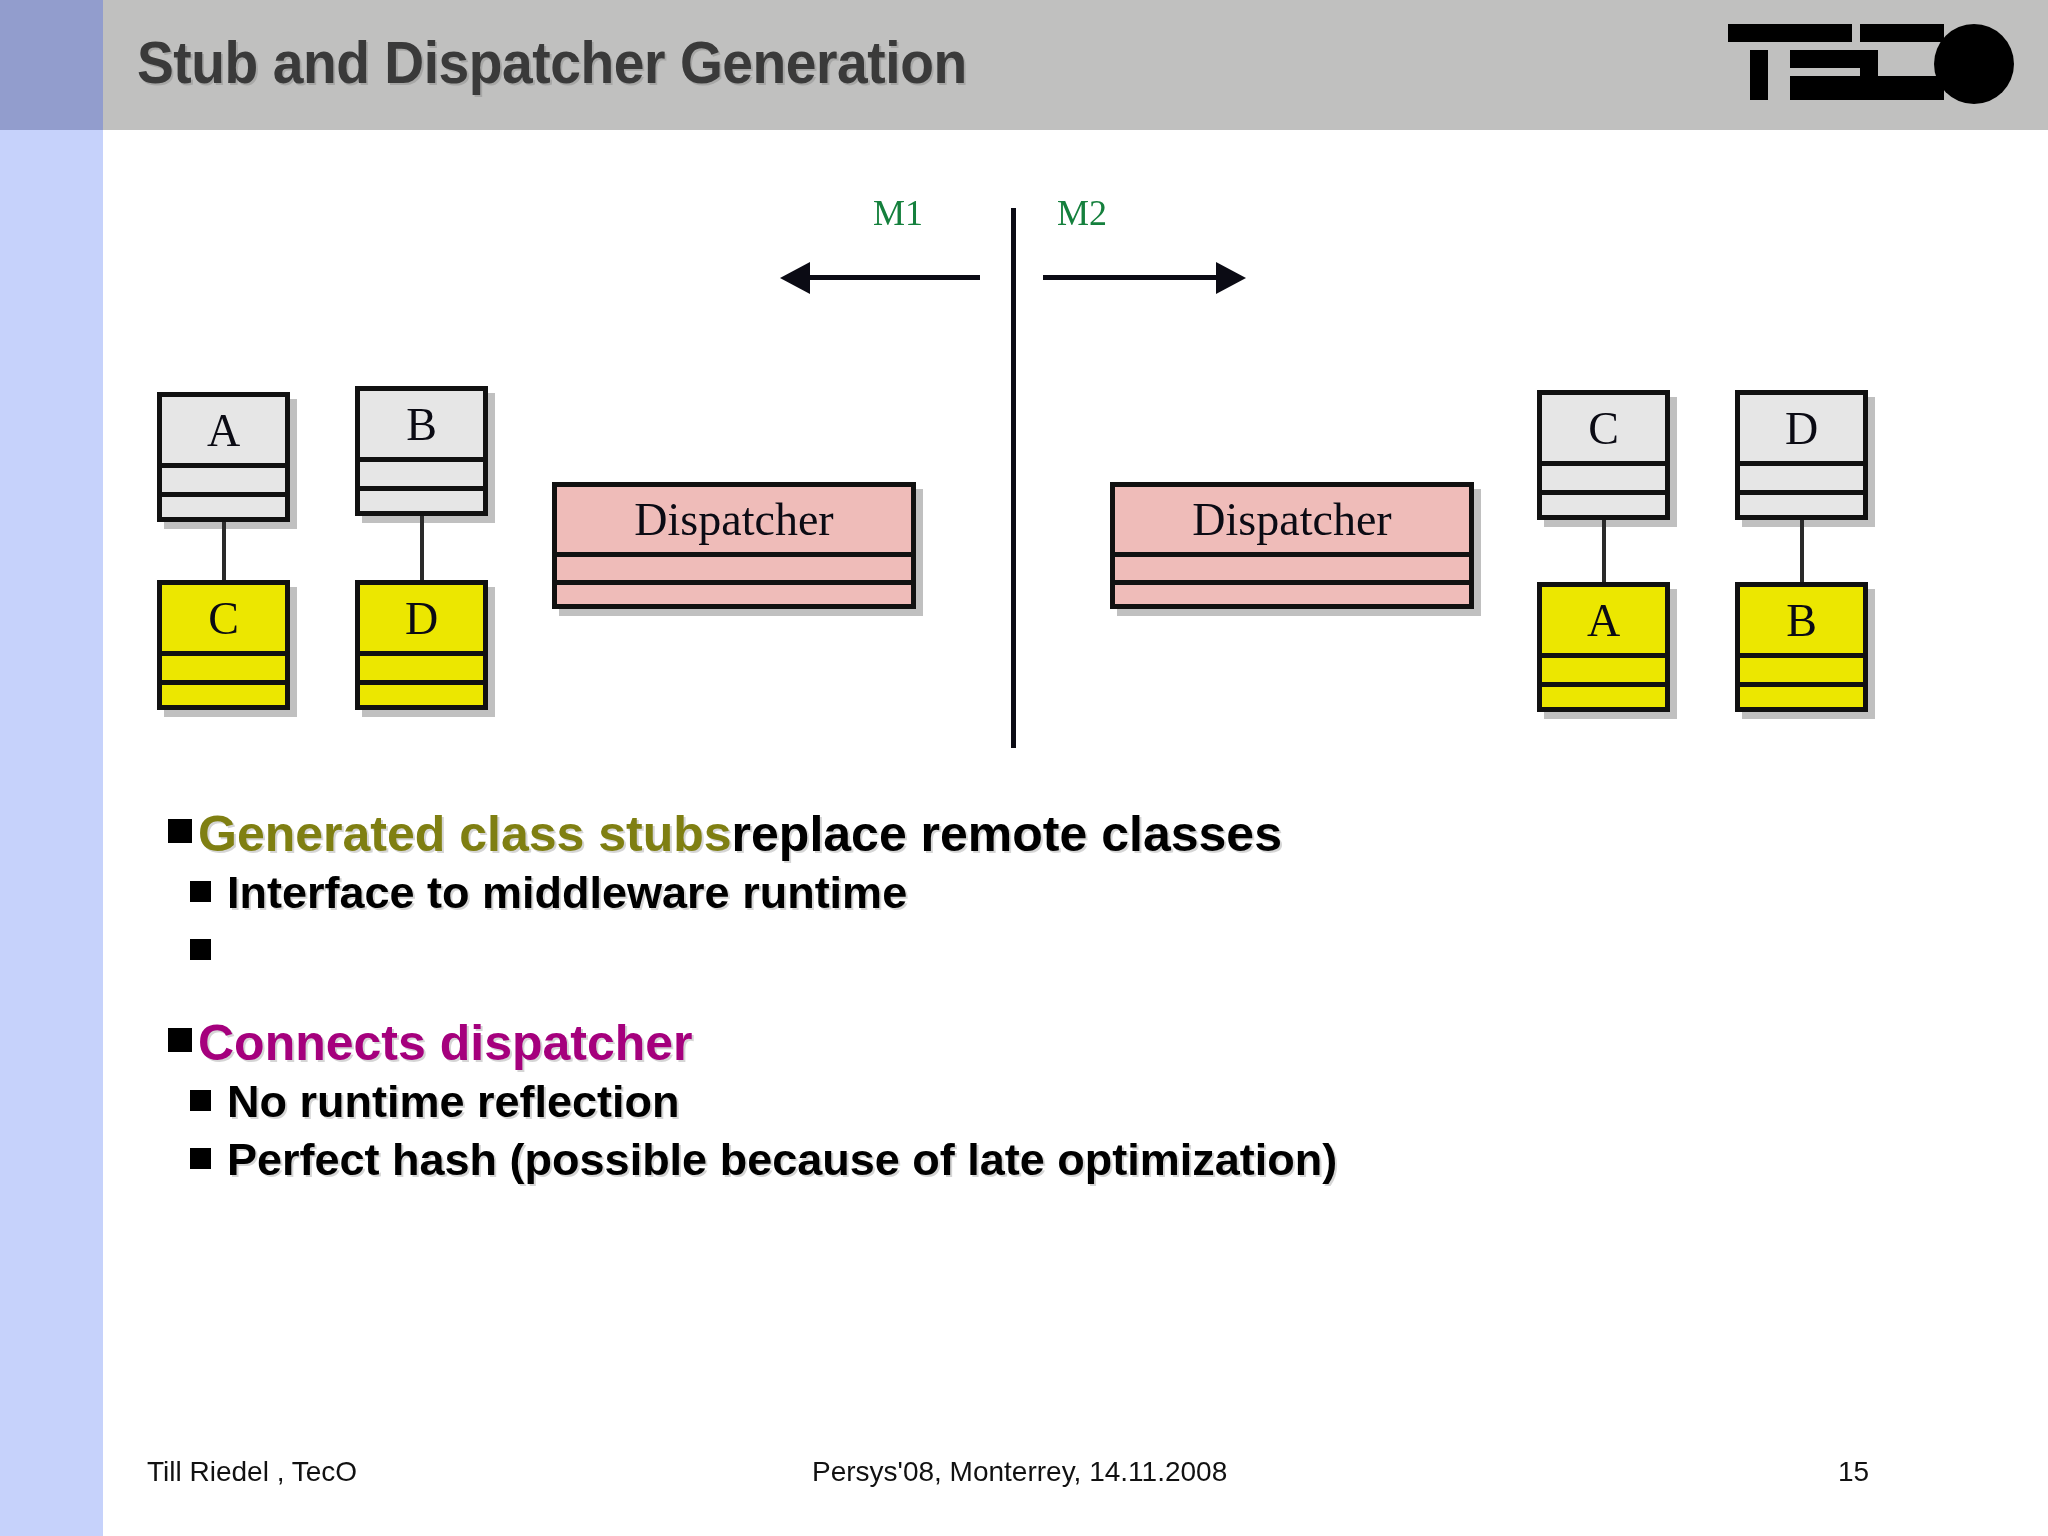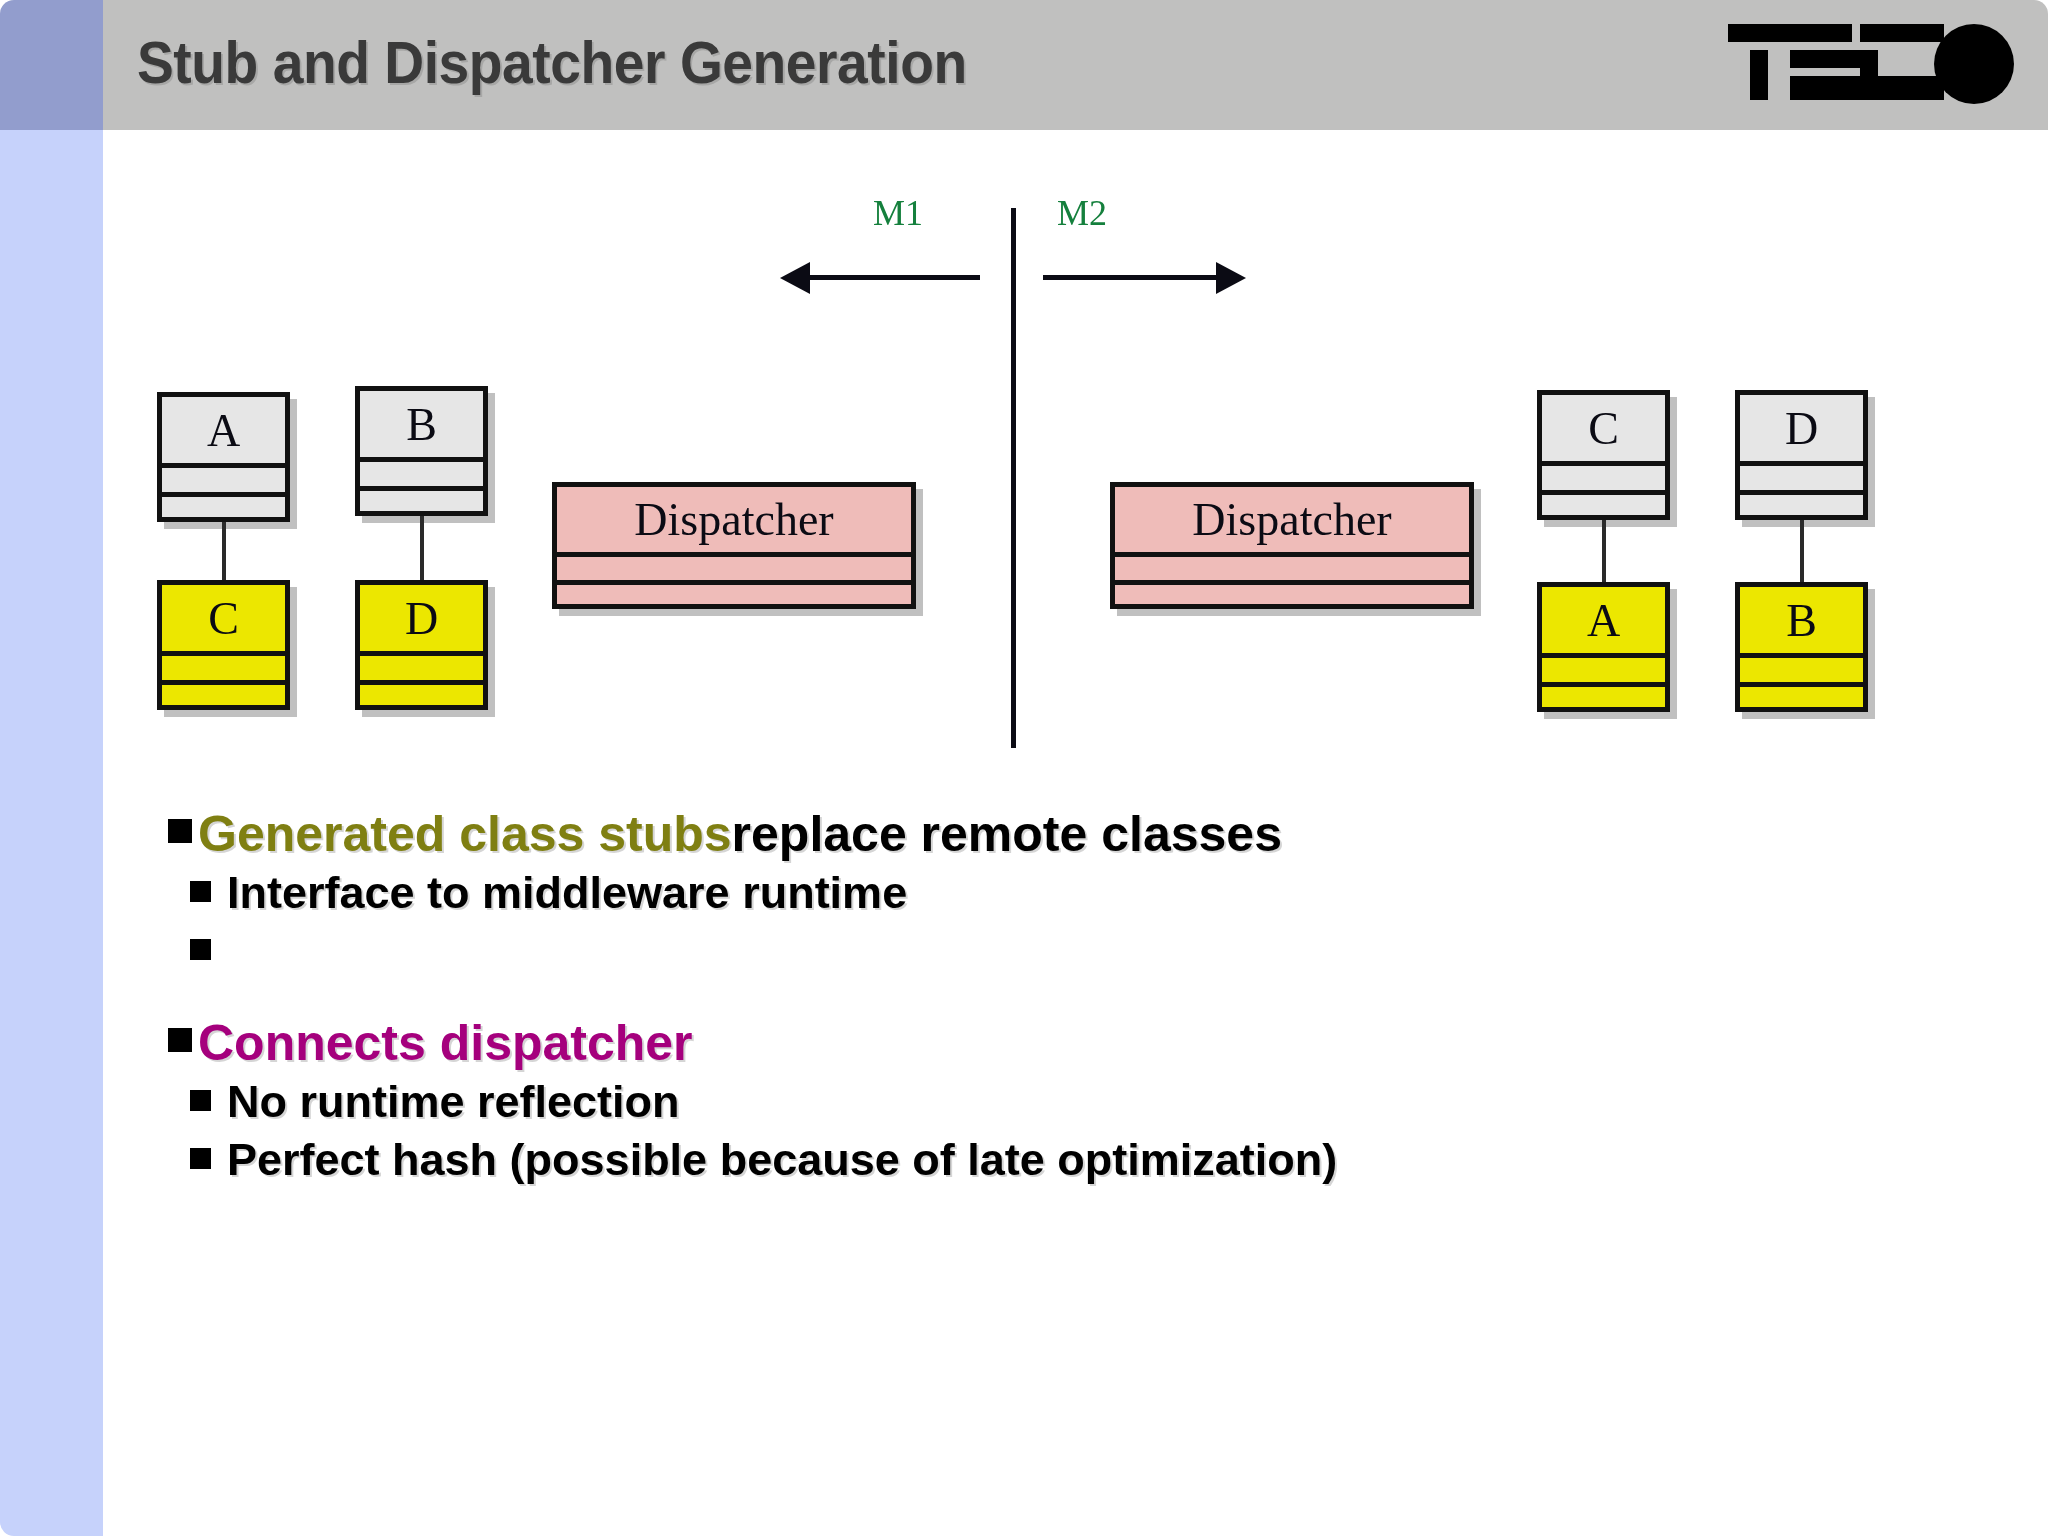--- a/index.html
+++ b/index.html
@@ -8,21 +8,20 @@
     padding: 0;
     background: #ffffff;
   }
   #slide {
     position: relative;
     width: 2048px;
     height: 1536px;
     background: #ffffff;
     overflow: hidden;
     font-family: "Liberation Sans", sans-serif;
-    border-radius: 14px;
   }
 
   
   .header-bar {
     position: absolute;
     left: 103px;
     top: 0;
     width: 1945px;
     height: 130px;
     background: #c0c0bf;
@@ -349,14 +348,19 @@
       <span class="sq2"></span>
       <span>No runtime reflection</span>
     </div>
 
     <div class="bullet-l2">
       <span class="sq2"></span>
       <span>Perfect hash (possible because of late optimization)</span>
     </div>
   </div>
 
+  <div class="footer">
+    <span class="footer-left">Till Riedel , TecO</span>
+    <span class="footer-center">Persys'08, Monterrey, 14.11.2008</span>
+    <span class="footer-right">15</span>
+  </div>
 
 </div>
 
 </body></html>

